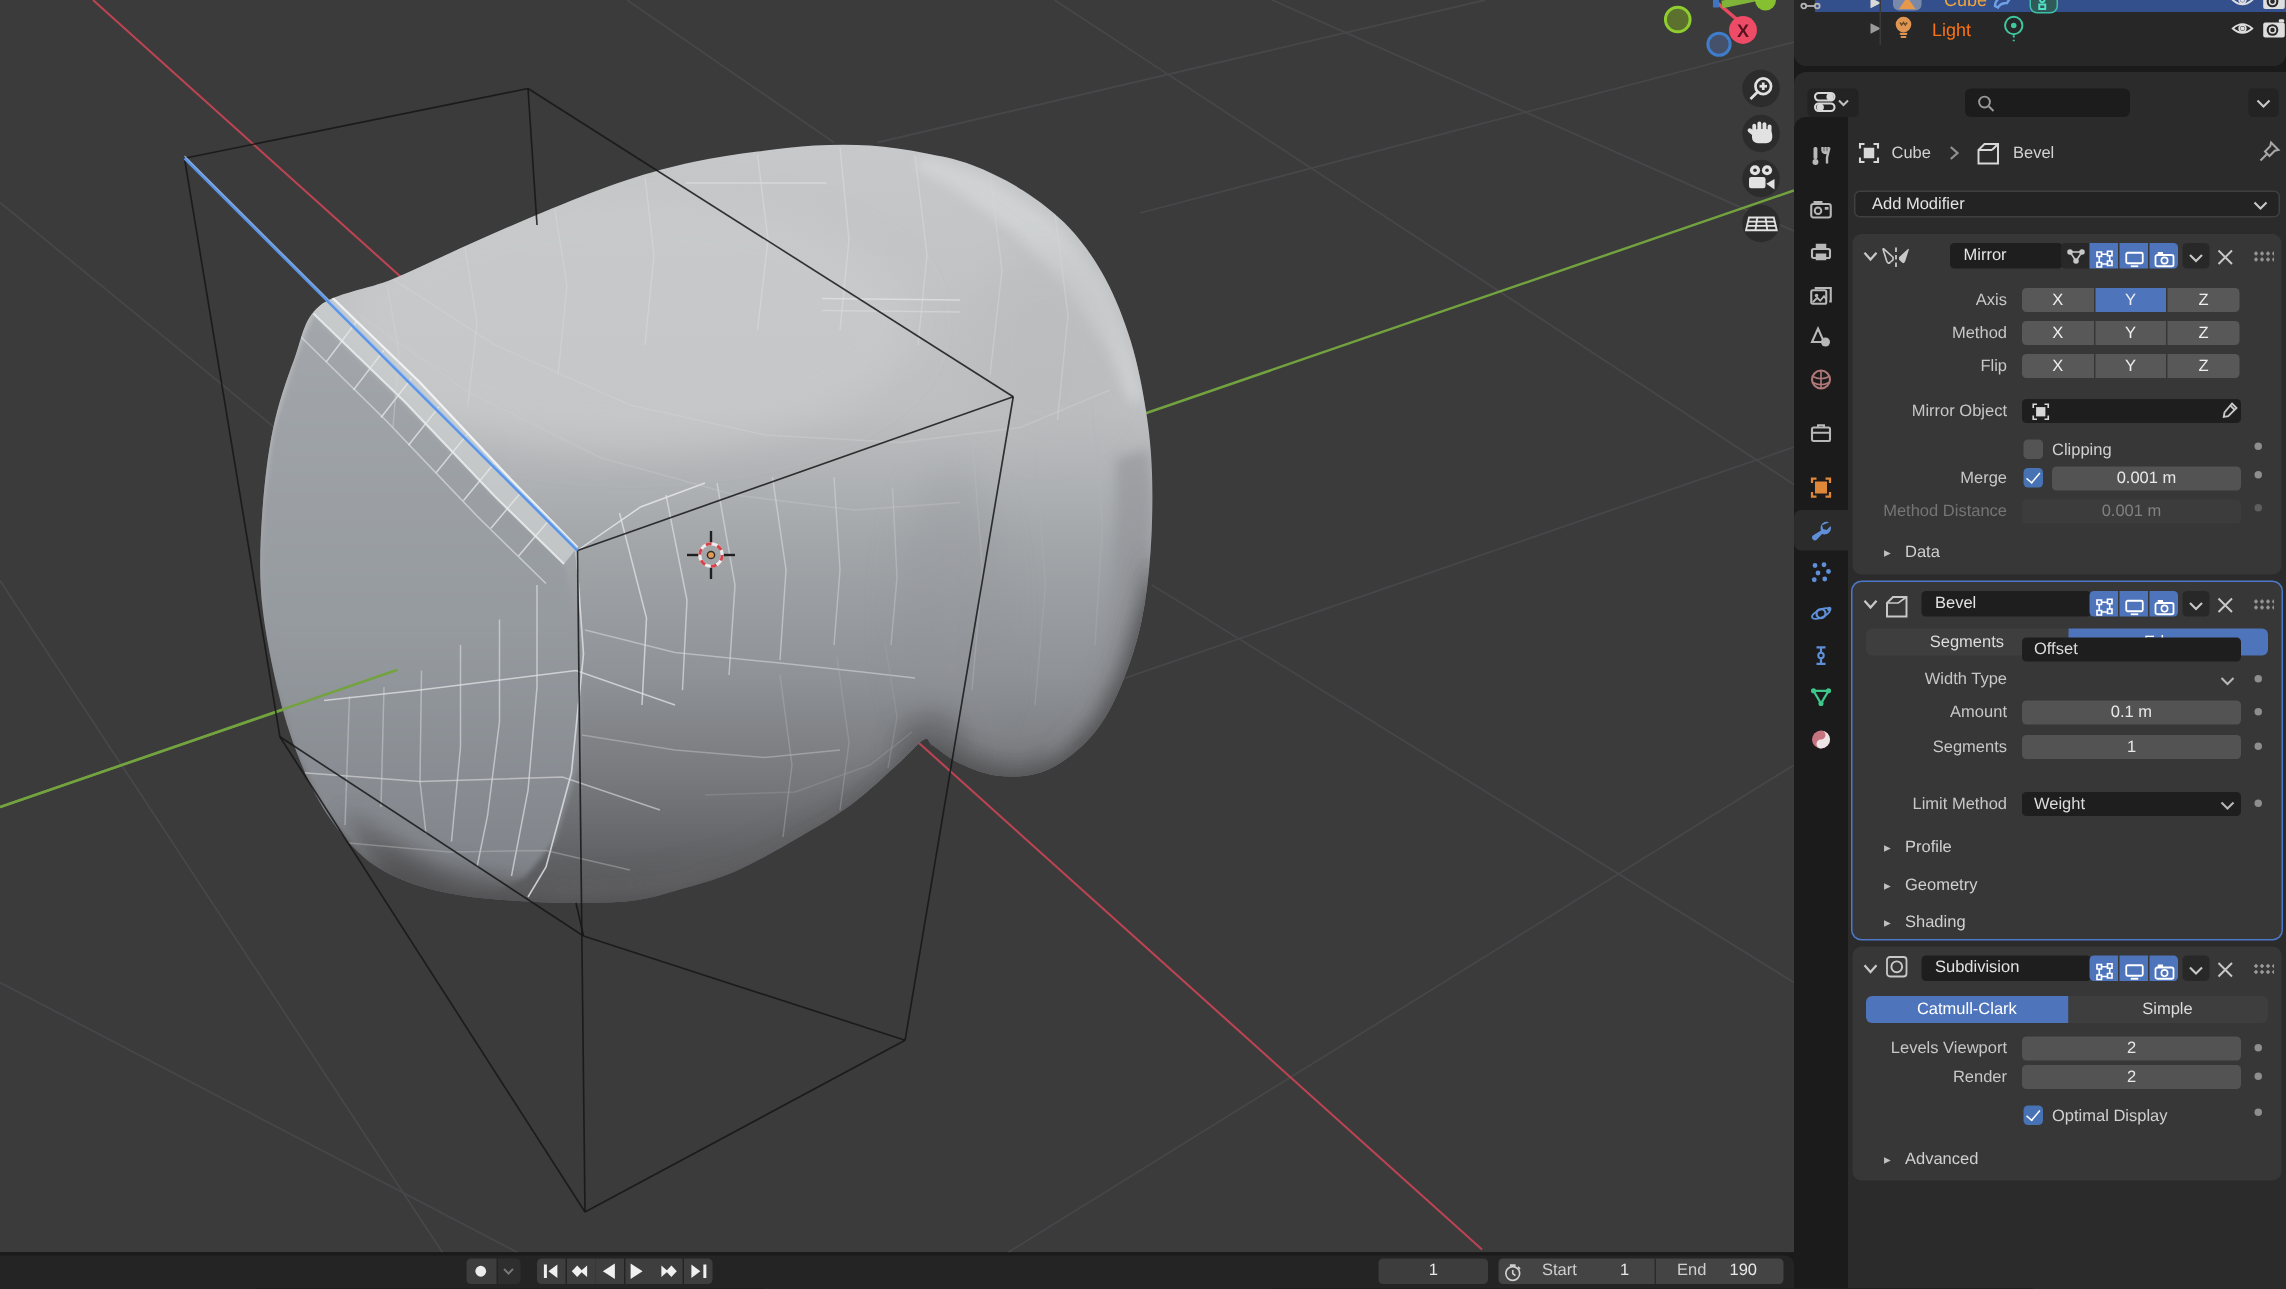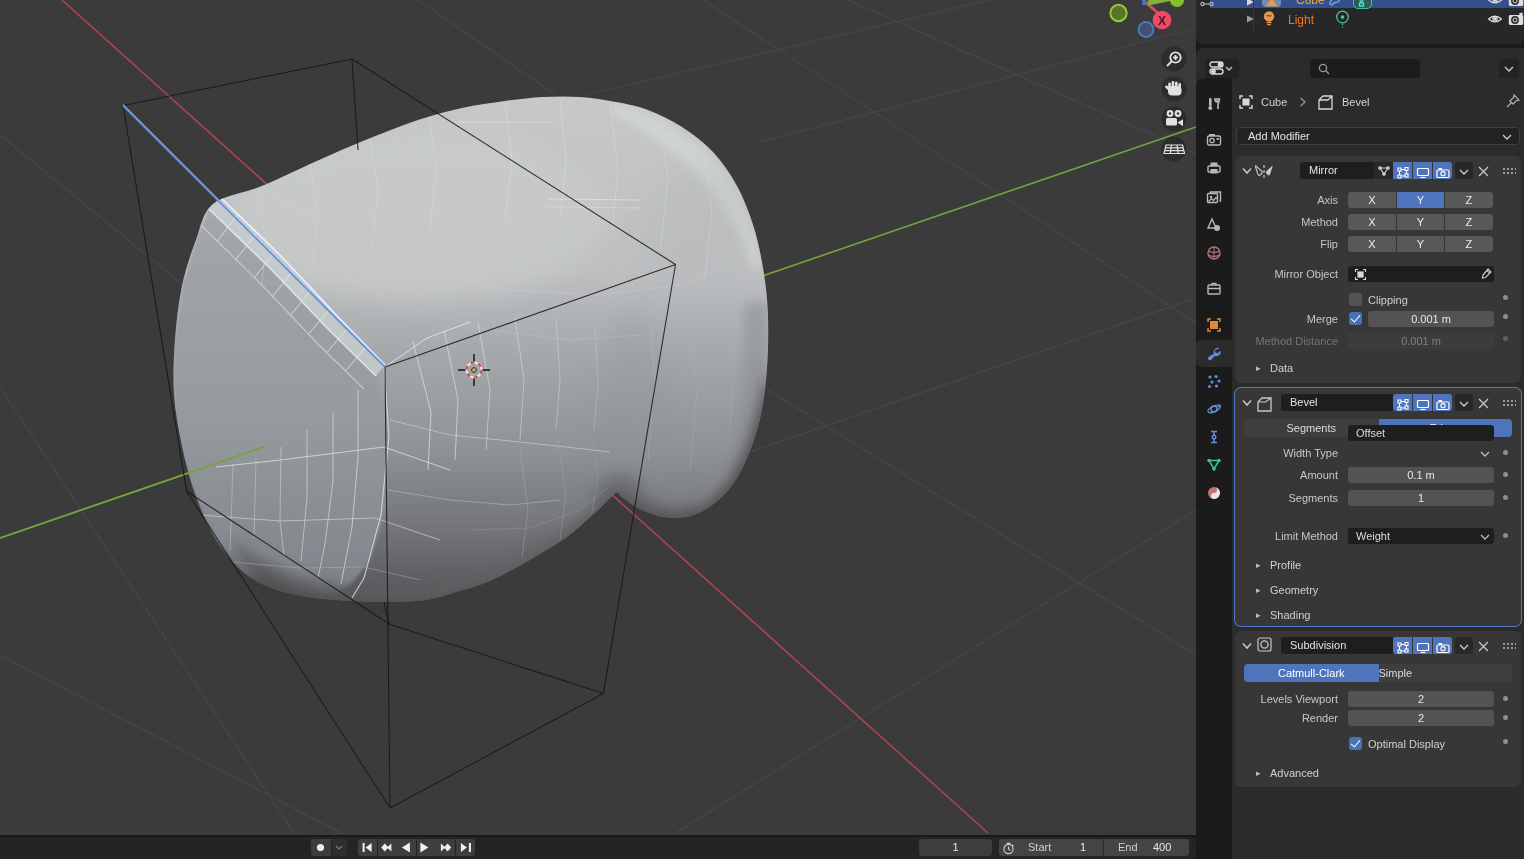--- a/index.html
+++ b/index.html
@@ -245,21 +245,21 @@
 <div class="tbtn" style="left:919px;width:73px;background:#3d3d3d;border-radius:3px;text-align:center;line-height:17px;color:#e8e8e8">1</div>
 <div class="tbtn" style="left:999px;width:190px;background:#444444;border-radius:3px;"></div>
 <svg class="abs" style="left:1002px;top:5px" width="13" height="13" viewBox="0 0 13 13" fill="none" stroke="#d0d0d0" stroke-width="1.1">
         <circle cx="6.5" cy="7" r="4.6"></circle>
         <path d="M6.5 4.6 v2.4 l1.8 1.4 M4.6 1.4 h3.8 M10 2.6 l1.4 1.4"></path>
       </svg>
 <div class="abs" style="left:1028px;top:4px;color:#cfcfcf">Start</div>
 <div class="abs" style="left:1080px;top:4px;color:#e8e8e8">1</div>
 <div class="abs" style="left:1103px;top:2px;width:1px;height:17px;background:#2c2c2c"></div>
 <div class="abs" style="left:1118px;top:4px;color:#cfcfcf">End</div>
-<div class="abs" style="left:1153px;top:4px;color:#e8e8e8">400</div>
+<div class="abs" style="left:1153px;top:4px;color:#e8e8e8">190</div>
 </div>
   <div id="outliner" class="abs">
 <div class="abs" style="left:14px;top:-12px;width:314px;height:20px;background:#34508c"></div>
 <svg class="abs" style="left:4px;top:0px" width="14" height="8" viewBox="0 0 14 8" stroke="#b5b5b5" fill="none" stroke-width="1.2">
         <circle cx="2.5" cy="4" r="1.6"></circle>
         <circle cx="11.5" cy="4" r="1.6"></circle>
         <path d="M4 4 h6"></path>
       </svg>
 <svg class="abs" style="left:50px;top:-2px" width="9" height="8" viewBox="0 0 9 8">
         <path d="M1 0.5 l7 3.5 -7 3.5z" fill="#d8d8d8"></path>
@@ -611,21 +611,21 @@
       </svg>
       <div class="hdrbtn" style="left:259px;top:589px;background:#282828;border-radius:3px;width:18px"></div>
       <svg class="abs" style="left:263px;top:596px" width="10" height="7">
         <path d="M1 1 l4 4 4-4" stroke="#c8c8c8" stroke-width="1.4" fill="none"></path>
       </svg>
       <svg class="abs" style="left:282px;top:593px" width="11" height="11">
         <path d="M1 1 L10 10 M10 1 L1 10" stroke="#c8c8c8" stroke-width="1.3"></path>
       </svg>
       <div class="grip" style="left:306px;top:594px"></div>
 <div class="abs" style="left:48px;top:616px;width:134.5px;height:18px;background:#4e74bc;border-radius:4px 0 0 4px;text-align:center;line-height:18px;color:#fff">Catmull-Clark</div>
-<div class="abs" style="left:182.5px;top:616px;width:133px;height:18px;background:#3e3e3e;border-radius:0 4px 4px 0;text-align:left;line-height:18px;color:#dcdcdc">Simple</div>
+<div class="abs" style="left:182.5px;top:616px;width:133px;height:18px;background:#3e3e3e;border-radius:0 4px 4px 0;text-align:center;line-height:18px;color:#dcdcdc">Simple</div>
 <div class="rowlabel" style="top:643px">Levels Viewport</div>
 <div class="field slider" style="top:643px">2</div>
 <div class="dot" style="top:648px"></div>
 <div class="rowlabel" style="top:662px">Render</div>
 <div class="field slider" style="top:662px">2</div>
 <div class="dot" style="top:667px"></div>
 <div class="chk on" style="left:153px;top:689px"></div>
 <div class="abs" style="left:172px;top:690px;color:#d0d0d0">Optimal Display</div>
 <div class="dot" style="top:691px"></div>
 <div class="abs disc" style="left:60px;top:720px">▸</div>

